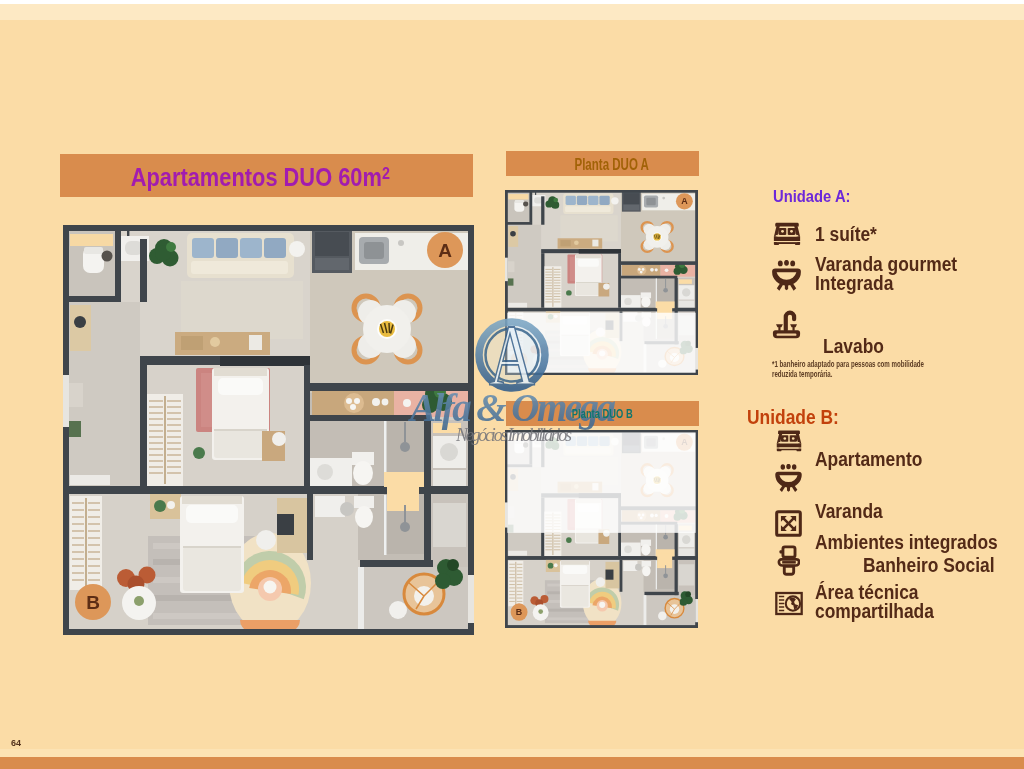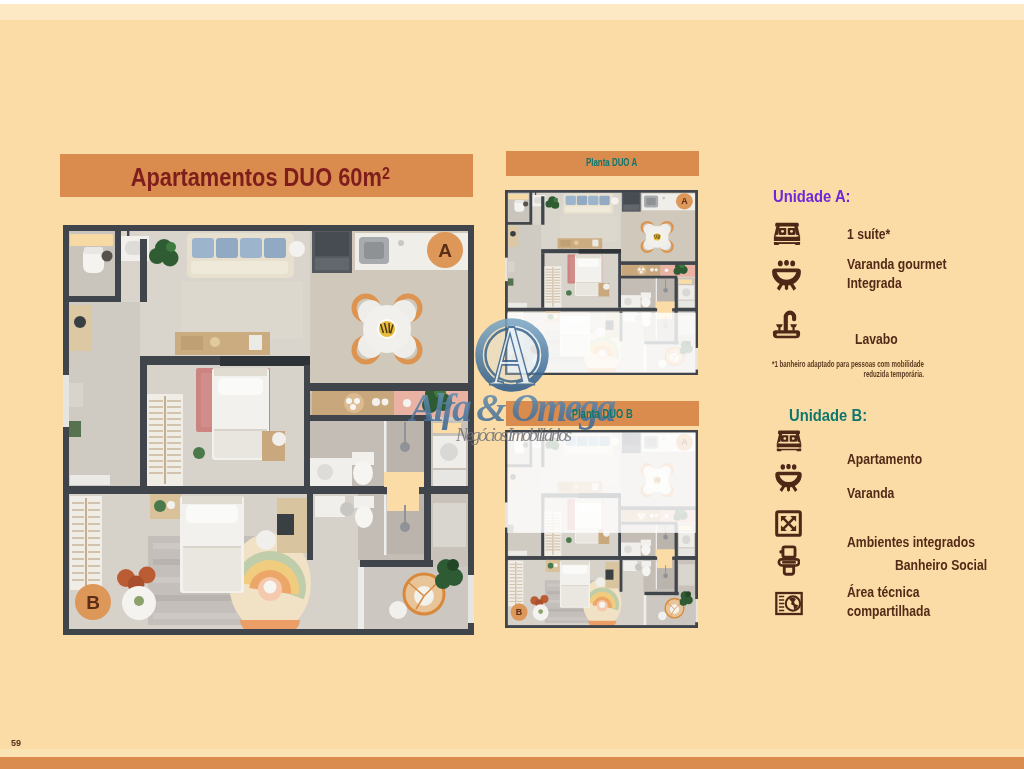--- a/index.html
+++ b/index.html
@@ -2,37 +2,37 @@
 <html><head>
 <meta charset="utf-8">
 <style>
   html,body{margin:0;padding:0;}
   body{width:1024px;height:769px;position:relative;overflow:hidden;
        background:#fbdca6;font-family:"Liberation Sans",sans-serif;}
   .abs{position:absolute;}
   .bar{background:#d98c4d;}
   .cond{display:inline-block;transform:scaleX(.84);transform-origin:center;white-space:nowrap;}
   .condp{display:inline-block;transform:scaleX(.72);transform-origin:center;white-space:nowrap;}
-  .item{position:absolute;left:815px;font-weight:bold;color:#532a17;font-size:14px;line-height:18.5px;margin-left:32px;}
+  .item{position:absolute;left:815px;font-weight:bold;color:#532a17;font-size:20px;line-height:18.5px;}
   .itcond{display:inline-block;transform:scaleX(.87);transform-origin:left center;white-space:nowrap;}
   .icon{position:absolute;left:772px;}
 </style>
 </head>
 <body>
 
 <div class="abs" style="left:0;top:0;width:1024px;height:4px;background:#ffffff;"></div>
 <div class="abs" style="left:0;top:4px;width:1024px;height:16px;background:#fde9c4;"></div>
 
 <div class="abs bar" style="left:60px;top:154px;width:413px;height:43px;"></div>
 
-<div class="abs" style="left:60px;top:162px;width:400px;text-align:center;font-weight:bold;font-size:26px;color:#7f1d1d;"><span class="cond">Apartamentos DUO 60m<span style="font-size:17px;vertical-align:7px;">2</span></span></div>
+<div class="abs" style="left:60px;top:162px;width:400px;text-align:center;font-weight:bold;font-size:26px;color:#a21caf;"><span class="cond">Apartamentos DUO 60m<span style="font-size:17px;vertical-align:7px;">2</span></span></div>
 
 <div class="abs bar" style="left:506px;top:151px;width:193px;height:25px;"></div>
 
-<div class="abs" style="left:506px;top:156px;width:211px;text-align:center;font-weight:bold;font-size:11px;color:#0f766e;"><span class="condp">Planta DUO A</span></div>
+<div class="abs" style="left:506px;top:156px;width:211px;text-align:center;font-weight:bold;font-size:16px;color:#a16207;"><span class="condp">Planta DUO A</span></div>
 
 <div class="abs bar" style="left:506px;top:401px;width:193px;height:25px;"></div>
 
 <svg class="abs" style="left:63px;top:225px;" width="411" height="410" viewBox="0 0 411 410">
     <use href="#plan"></use>
   </svg>
 
 <svg class="abs" style="left:505px;top:190px;" width="193" height="185" viewBox="0 0 411 410" preserveAspectRatio="none">
     <use href="#plan"></use>
 <rect x="5" y="272" width="401" height="133" fill="#ffffff" opacity="0.82"></rect>
@@ -88,25 +88,25 @@
 <g fill="#4e2817">
 <path d="M4.4 16.8 h7.6 l-1.6 3.4 h-4.4 z"></path>
       <rect x="7" y="19.5" width="2.4" height="4.5"></rect>
 <path d="M20 16.8 h7.6 l-1.6 3.4 h-4.4 z"></path>
       <rect x="22.6" y="19.5" width="2.4" height="4.5"></rect>
 <path d="M3.8 23.4 h24.4 a2.8 2.8 0 0 1 2.8 2.8 v1.6 a4.4 4.4 0 0 1 -4.4 4.4 H5.4 a4.4 4.4 0 0 1 -4.4 -4.4 v-1.6 a2.8 2.8 0 0 1 2.8 -2.8 z"></path>
 </g>
 <rect x="5" y="27" width="22" height="2.6" rx="1.3" fill="#f3cf9d"></rect>
 </svg>
 
-<div class="item" style="top:330px;padding-left:8px;"><span class="itcond">Lavabo</span></div>
-
-<div class="abs" style="left:772px;top:359px;font-size:8.5px;line-height:10.3px;color:#5a3a22;font-weight:bold;text-align:right;"><span style="display:inline-block;transform:scaleX(.723);transform-origin:left top;white-space:nowrap;">*1 banheiro adaptado para pessoas com mobilidade<br>reduzida temporária.</span></div>
-
-<div class="abs" style="left:789px;top:406px;font-weight:bold;font-size:17px;color:#0f766e;"><span class="itcond">Unidade B:</span></div>
+<div class="item" style="top:337px;padding-left:8px;"><span class="itcond">Lavabo</span></div>
+
+<div class="abs" style="left:772px;top:359px;font-size:8.5px;line-height:10.3px;color:#5a3a22;font-weight:bold;"><span style="display:inline-block;transform:scaleX(.723);transform-origin:left top;white-space:nowrap;">*1 banheiro adaptado para pessoas com mobilidade<br>reduzida temporária.</span></div>
+
+<div class="abs" style="left:747px;top:406px;font-weight:bold;font-size:20px;color:#c2410c;"><span class="itcond">Unidade B:</span></div>
 
 <svg class="icon" style="left:775px;top:429px;" width="28" height="23" viewBox="0 0 32 26">
 <g fill="#4e2817">
 <path d="M5 1.5 h22 a1.5 1.5 0 0 1 1.5 1.5 v2.5 h-25 V3 a1.5 1.5 0 0 1 1.5 -1.5 z"></path>
 <path d="M5.5 2 L2 16.5 h3.6 L9 2 z"></path>
       <path d="M26.5 2 L30 16.5 h-3.6 L23 2 z"></path>
 <rect x="6.8" y="7" width="8.8" height="7.5" rx="1.5"></rect>
       <rect x="16.4" y="7" width="8.8" height="7.5" rx="1.5"></rect>
 <rect x="2" y="16.3" width="28" height="4.7"></rect>
 <path d="M2 22 h28 v2.2 a1 1 0 0 1 -1 1 h-4 l-0.6 -1 h-16.8 l-0.6 1 h-4 a1 1 0 0 1 -1 -1 z"></path>
@@ -128,21 +128,21 @@
       <ellipse cx="15" cy="2.8" rx="2.5" ry="3"></ellipse>
       <ellipse cx="21.4" cy="3.4" rx="2.5" ry="3"></ellipse>
 <path d="M3.5 8.6 h23 a3.4 3.4 0 0 1 3.4 3.4 a13 12.6 0 0 1 -29.8 0 a3.4 3.4 0 0 1 3.4 -3.4 z"></path>
 <path d="M9.8 22 L12.4 24 L7.6 31.6 L5 29 z"></path>
 <path d="M20.2 22 L17.6 24 L22.4 31.6 L25 29 z"></path>
 <path d="M13.3 24.2 h3.4 v5.6 l-1.7 1.4 l-1.7 -1.4 z"></path>
 </g>
 <path d="M4.8 12.6 h20.4 a10.5 10.2 0 0 1 -20.4 0 z" fill="#fbdca6"></path>
 </svg>
 
-<div class="item" style="top:484px;"><span class="itcond">Varanda</span></div>
+<div class="item" style="top:502px;"><span class="itcond">Varanda</span></div>
 
 <svg class="icon" style="left:775px;top:510px;" width="27" height="27" viewBox="0 0 32 32">
 <rect x="2" y="2" width="28" height="28" rx="2" fill="none" stroke="#4e2817" stroke-width="3.6"></rect>
 <g stroke="#4e2817" stroke-width="3" stroke-linecap="round">
 <path d="M10 10 L22 22"></path>
       <path d="M22 10 L10 22"></path>
 </g>
 <g fill="#4e2817">
 <path d="M7 7 h7 l-7 7 z"></path>
       <path d="M25 7 v7 l-7 -7 z"></path>
@@ -203,21 +203,21 @@
 <text x="56" y="141" font-family="Liberation Serif,serif" font-size="18" font-style="italic" fill="#74747a" textLength="116">Negócios Imobiliários</text>
 </g>
 </svg>
 
 <div class="abs" style="left:506px;top:406px;width:193px;text-align:center;font-weight:bold;font-size:13px;color:#0f766e;"><span class="condp">Planta DUO B</span></div>
 
 <div class="abs bar" style="left:0;top:757px;width:1024px;height:12px;"></div>
 
 <div class="abs" style="left:0;top:749px;width:1024px;height:8px;background:#fce3b4;"></div>
 
-<div class="abs" style="left:11px;top:738px;font-size:9px;font-weight:bold;color:#53321c;">59</div>
+<div class="abs" style="left:11px;top:738px;font-size:9px;font-weight:bold;color:#53321c;">64</div>
 
 <svg width="0" height="0" style="position:absolute;">
 <defs>
 <g id="plan">
 
 <rect x="0" y="0" width="411" height="410" fill="#d5cfc7"></rect>
 
 <rect x="58" y="6" width="189" height="134" fill="#d9d4cc"></rect>
 
 <rect x="247" y="6" width="158" height="162" fill="#cfc8bb"></rect>

